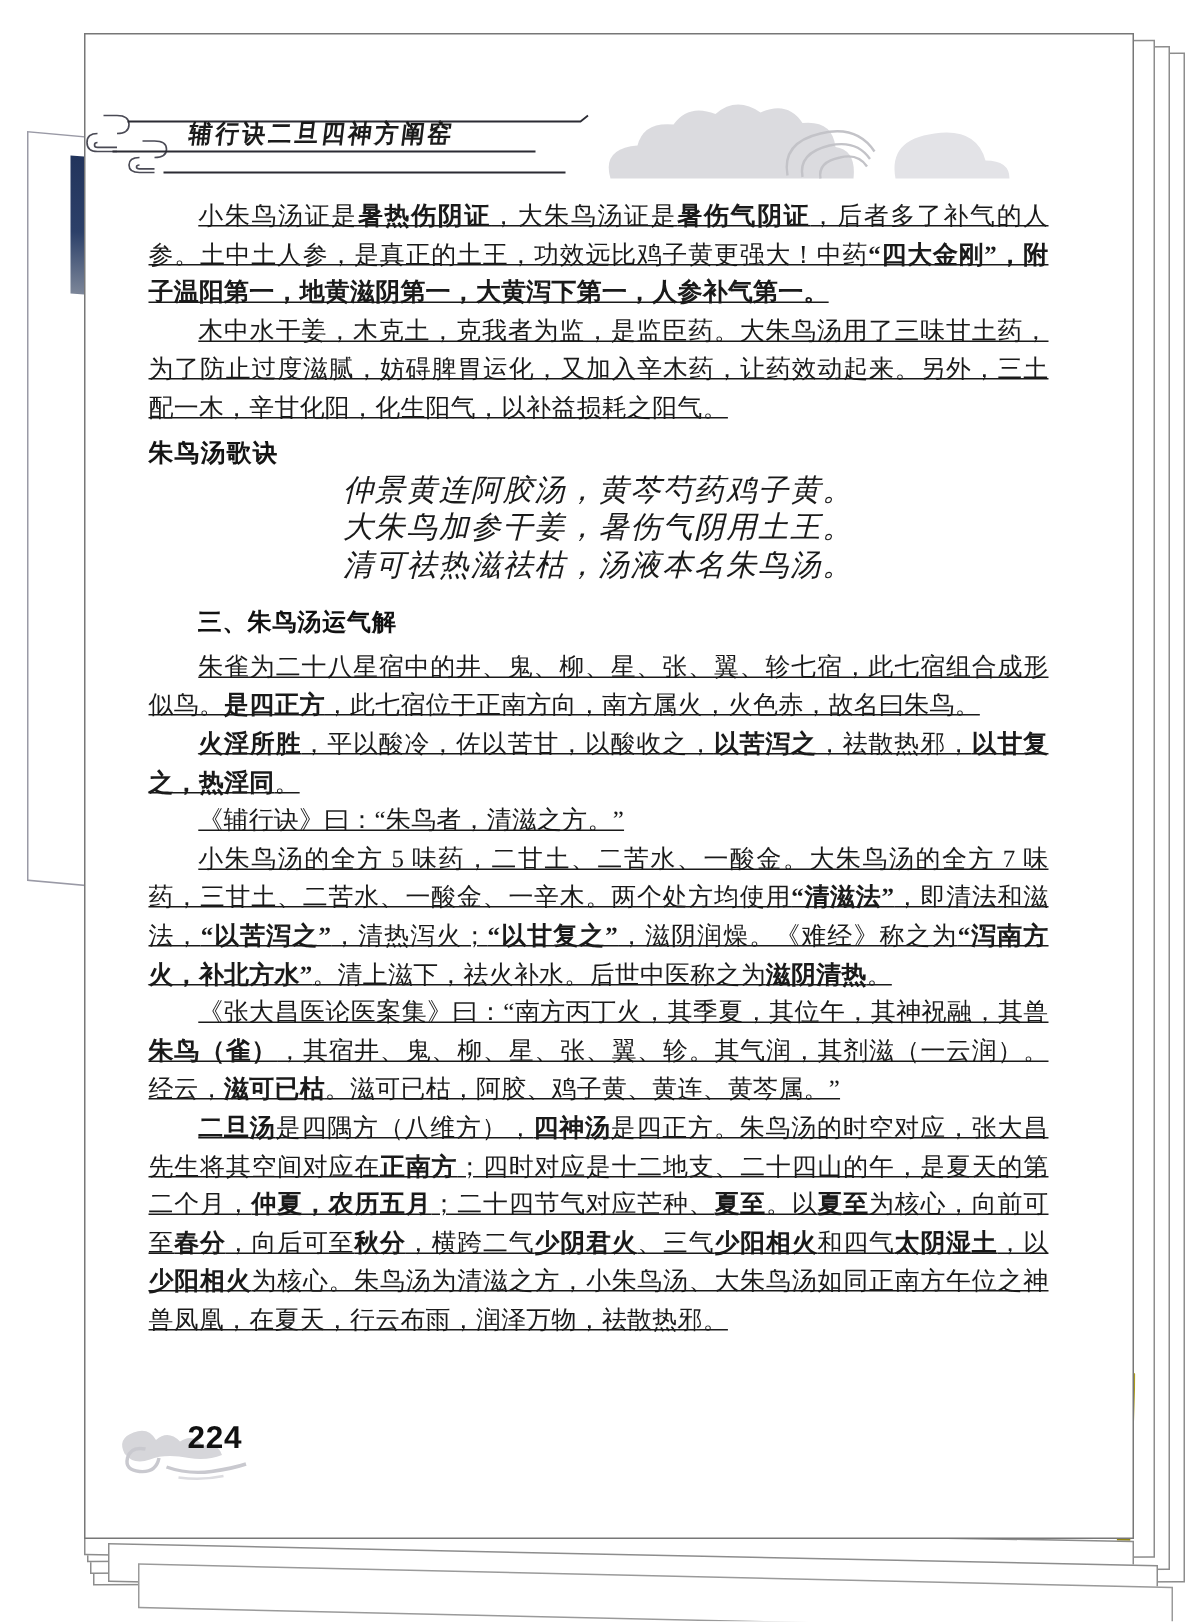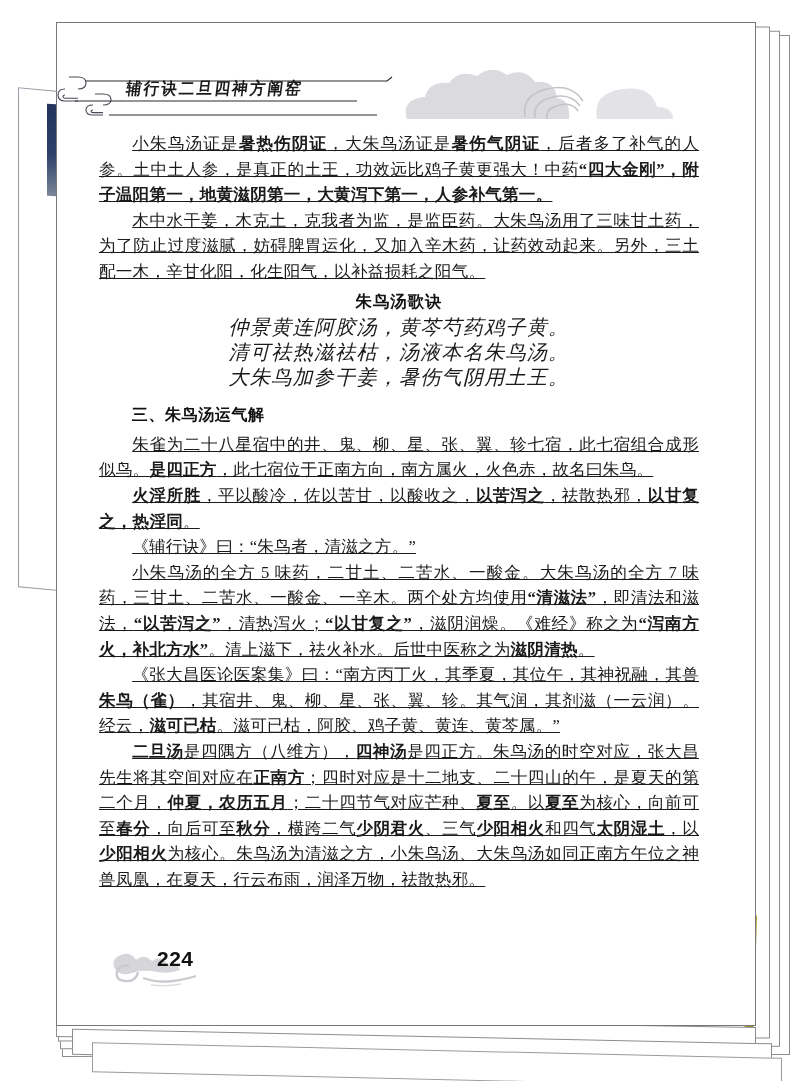--- a/index.html
+++ b/index.html
@@ -128,21 +128,20 @@
     text-justify: inter-ideograph;
     text-indent: 2em;
     letter-spacing: 0.2px;
     text-decoration: underline;
   }
   p.body b { font-weight: 700; }
 
   
   .verse-title {
     margin: 6px 0 2px 0;
-    text-align: center;
     font-family: "Liberation Serif", "DejaVu Serif", serif;
     font-size: 16.4px;
     font-weight: 700;
     color: #141414;
     letter-spacing: 1px;
   }
   .verse-line {
     margin: 0;
     text-align: center;
     font-family: "Liberation Serif", "DejaVu Serif", serif;
@@ -159,21 +158,21 @@
     font-family: "Liberation Sans", "DejaVu Sans", sans-serif;
     font-size: 16px;
     font-weight: 700;
     color: #111111;
     letter-spacing: 0.6px;
   }
 
   
   .footer {
     position: absolute;
-    left: 52px; bottom: 32px;
+    left: 20px; bottom: 32px;
     width: 220px;
     height: 46px;
   }
   .folio {
     position: absolute;
     left: 48px; top: 0px;
     font-family: "Liberation Sans", "DejaVu Sans", sans-serif;
     font-size: 21px;
     font-weight: 700;
     color: #111111;
@@ -232,22 +231,22 @@
     </div>
 
     <div class="column">
 
       <p class="body"><span>小朱鸟汤证是</span><b>暑热伤阴证</b><span>，大朱鸟汤证是</span><b>暑伤气阴证</b><span>，后者多了补气的人参。土中土人参，是真正的土王，功效远比鸡子黄更强大！中药</span><b>“四大金刚”，附子温阳第一，地黄滋阴第一，大黄泻下第一，人参补气第一。</b></p>
 
       <p class="body">木中水干姜，木克土，克我者为监，是监臣药。大朱鸟汤用了三味甘土药，为了防止过度滋腻，妨碍脾胃运化，又加入辛木药，让药效动起来。另外，三土配一木，辛甘化阳，化生阳气，以补益损耗之阳气。</p>
 
       <div class="verse-title">朱鸟汤歌诀</div>
       <div class="verse-line">仲景黄连阿胶汤，黄芩芍药鸡子黄。</div>
+      <div class="verse-line">大朱鸟加参干姜，暑伤气阴用土王。</div>
       <div class="verse-line">清可祛热滋祛枯，汤液本名朱鸟汤。</div>
-      <div class="verse-line">大朱鸟加参干姜，暑伤气阴用土王。</div>
 
       <h2 class="section">三、朱鸟汤运气解</h2>
 
       <p class="body"><span>朱雀为二十八星宿中的井、鬼、柳、星、张、翼、轸七宿，此七宿组合成形似鸟。</span><b>是四正方</b><span>，此七宿位于正南方向，南方属火，火色赤，故名曰朱鸟。</span></p>
 
       <p class="body"><b>火淫所胜</b><span>，平以酸冷，佐以苦甘，以酸收之，</span><b>以苦泻之</b><span>，祛散热邪，</span><b>以甘复之，热淫同</b><span>。</span></p>
 
       <p class="body">《辅行诀》曰：“朱鸟者，清滋之方。”</p>
 
       <p class="body"><span>小朱鸟汤的全方 5 味药，二甘土、二苦水、一酸金。大朱鸟汤的全方 7 味药，三甘土、二苦水、一酸金、一辛木。两个处方均使用</span><b>“清滋法”</b><span>，即清法和滋法，</span><b>“以苦泻之”</b><span>，清热泻火；</span><b>“以甘复之”</b><span>，滋阴润燥。《难经》称之为</span><b>“泻南方火，补北方水”</b><span>。清上滋下，祛火补水。后世中医称之为</span><b>滋阴清热</b><span>。</span></p>

